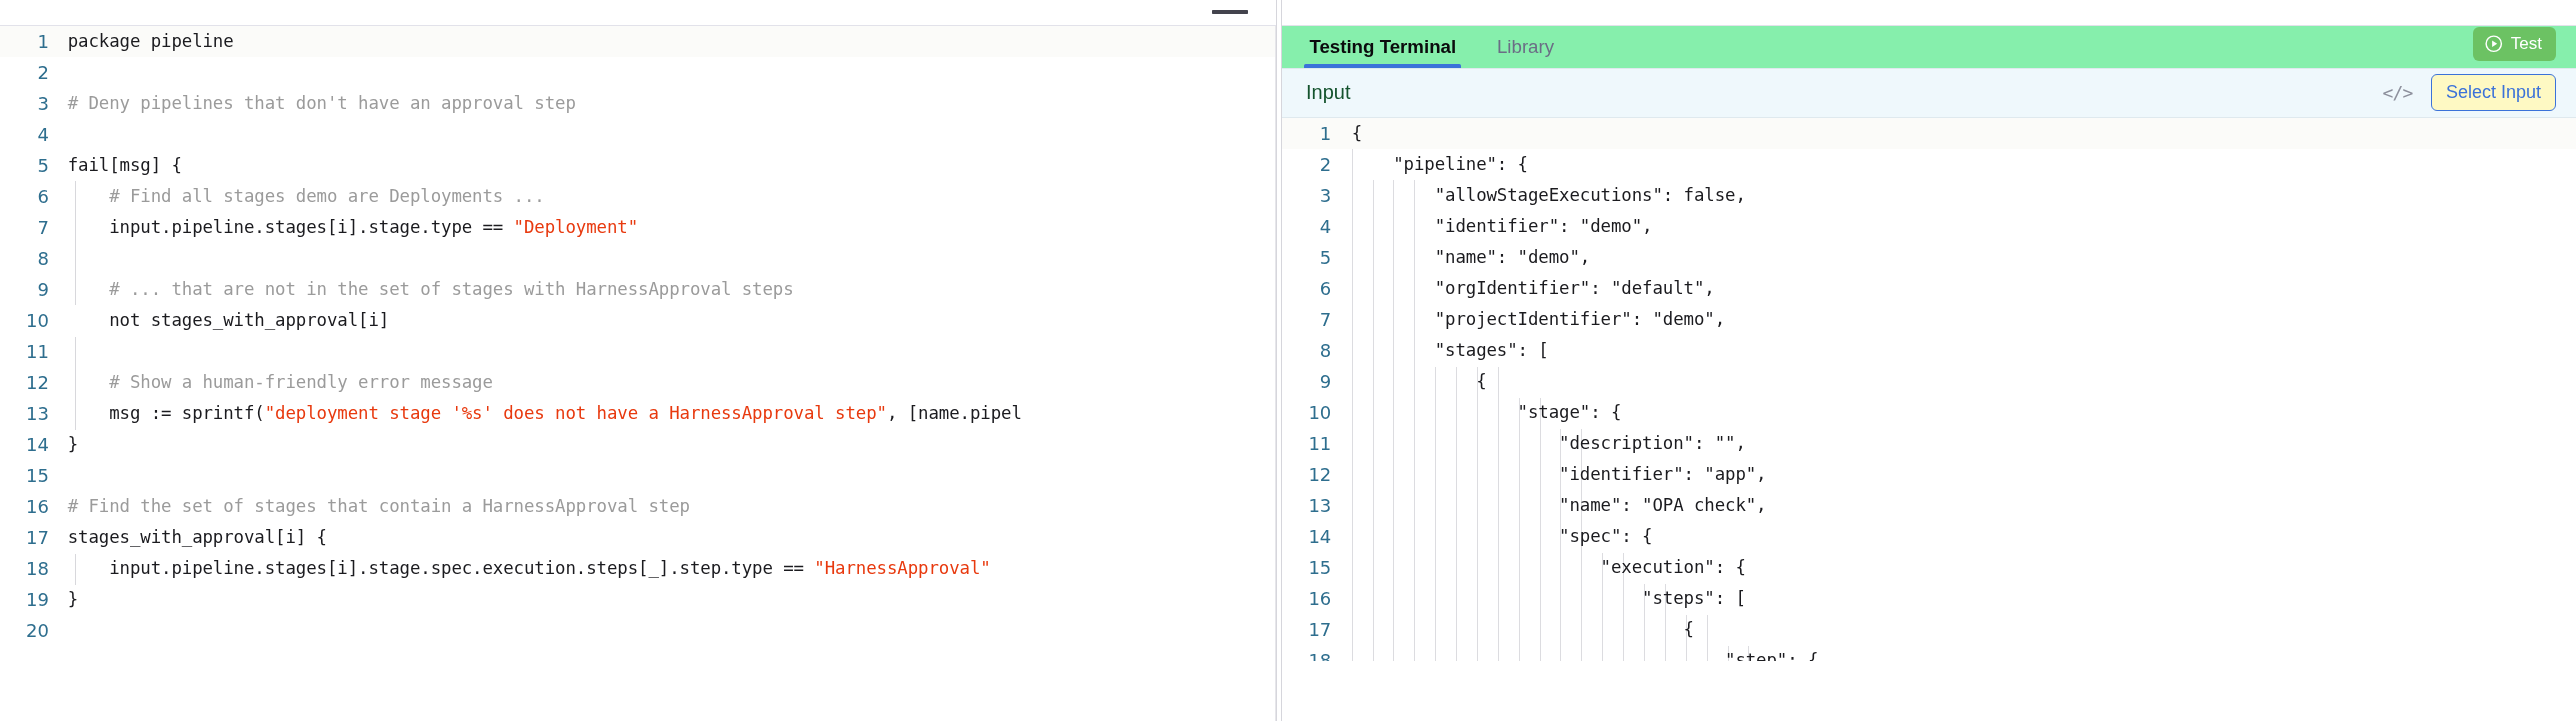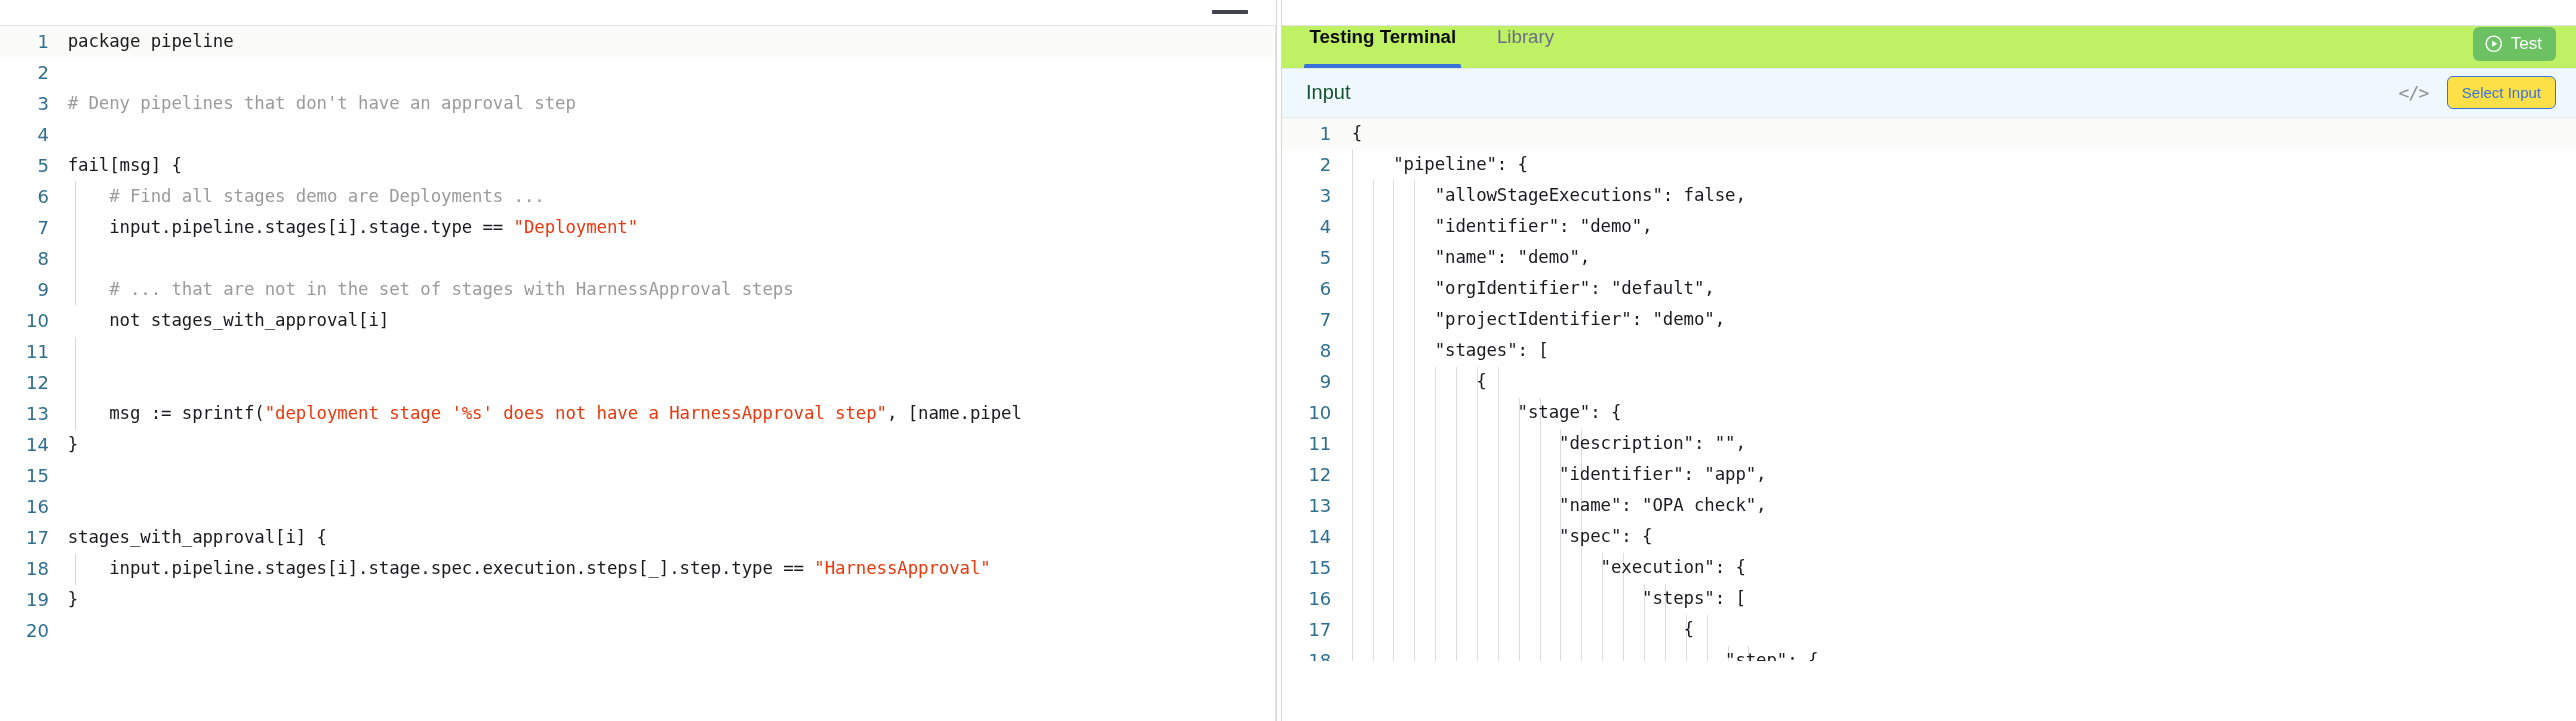--- a/index.html
+++ b/index.html
@@ -106,22 +106,23 @@
   }
   .right-top-strip {
     height: 25.5px;
     background: #ffffff;
     border-bottom: 0.8px solid #e2e2ea;
   }
   .tabbar {
     position: relative;
     height: 42px;
     display: flex;
+    align-items: flex-end;
     padding: 0 20.4px 0 24px;
-    background: #bef264;
+    background: #86efac;
   }
   .tab {
     position: relative;
     font-size: 18.7px;
     padding: 0 3.4px 9.3px 3.4px;
     margin-right: 34px;
     color: #6b6d85;
     cursor: pointer;
   }
   .tab.active { color: #0b0b0d; font-weight: bold; }
@@ -169,26 +170,26 @@
     gap: 18.7px;
   }
   .code-ico {
     font-family: "DejaVu Sans Mono", monospace;
     font-size: 18px;
     color: #8d909c;
     cursor: pointer;
     letter-spacing: -0.8px;
   }
   .select-input-btn {
-    background: #fde047;
+    background: #fef9c3;
     color: #3b72d9;
     border: 1.4px solid #3b72d9;
     border-radius: 6px;
     padding: 6.8px 13.6px;
-    font-size: 15px;
+    font-size: 18px;
     font-family: "Liberation Sans", sans-serif;
     cursor: pointer;
   }
   .right-minimize {
     position: absolute;
     top: 170px; right: 0px;
     width: 36px; height: 4.2px;
     background: #43434d;
     border-radius: 0.8px;
   }
@@ -249,25 +250,25 @@
           <div class="code-row"><div class="ln">2</div><div class="code-text"><span></span></div></div>
           <div class="code-row"><div class="ln">3</div><div class="code-text"><span class="cmt"># Deny pipelines that don't have an approval step</span></div></div>
           <div class="code-row"><div class="ln">4</div></div>
           <div class="code-row"><div class="ln">5</div><div class="code-text"><span>fail[msg] {</span></div></div>
           <div class="code-row"><div class="ln">6</div><div class="code-text"><span class="cmt">    # Find all stages demo are Deployments ...</span></div></div>
           <div class="code-row"><div class="ln">7</div><div class="code-text"><span>    input.pipeline.stages[i].stage.type == </span><span class="str">"Deployment"</span></div></div>
           <div class="code-row"><div class="ln">8</div><div class="code-text"><span></span></div></div>
           <div class="code-row"><div class="ln">9</div><div class="code-text"><span class="cmt">    # ... that are not in the set of stages with HarnessApproval steps</span></div></div>
           <div class="code-row"><div class="ln">10</div><div class="code-text"><span>    not stages_with_approval[i]</span></div></div>
           <div class="code-row"><div class="ln">11</div><div class="code-text"><span></span></div></div>
-          <div class="code-row"><div class="ln">12</div></div>
+          <div class="code-row"><div class="ln">12</div><div class="code-text"><span class="cmt">    # Show a human-friendly error message</span></div></div>
           <div class="code-row"><div class="ln">13</div><div class="code-text"><span>    msg := sprintf(</span><span class="str">"deployment stage '%s' does not have a HarnessApproval step"</span><span>, [name.pipel</span></div></div>
           <div class="code-row"><div class="ln">14</div><div class="code-text"><span>}</span></div></div>
           <div class="code-row"><div class="ln">15</div><div class="code-text"><span></span></div></div>
-          <div class="code-row"><div class="ln">16</div></div>
+          <div class="code-row"><div class="ln">16</div><div class="code-text"><span class="cmt"># Find the set of stages that contain a HarnessApproval step</span></div></div>
           <div class="code-row"><div class="ln">17</div><div class="code-text"><span>stages_with_approval[i] {</span></div></div>
           <div class="code-row"><div class="ln">18</div><div class="code-text"><span>    input.pipeline.stages[i].stage.spec.execution.steps[_].step.type == </span><span class="str">"HarnessApproval"</span></div></div>
           <div class="code-row"><div class="ln">19</div><div class="code-text"><span>}</span></div></div>
           <div class="code-row"><div class="ln">20</div><div class="code-text"><span></span></div></div>
         </div>
     </div>
 
     <div class="left-edge-rule"></div>
   </div>
 

